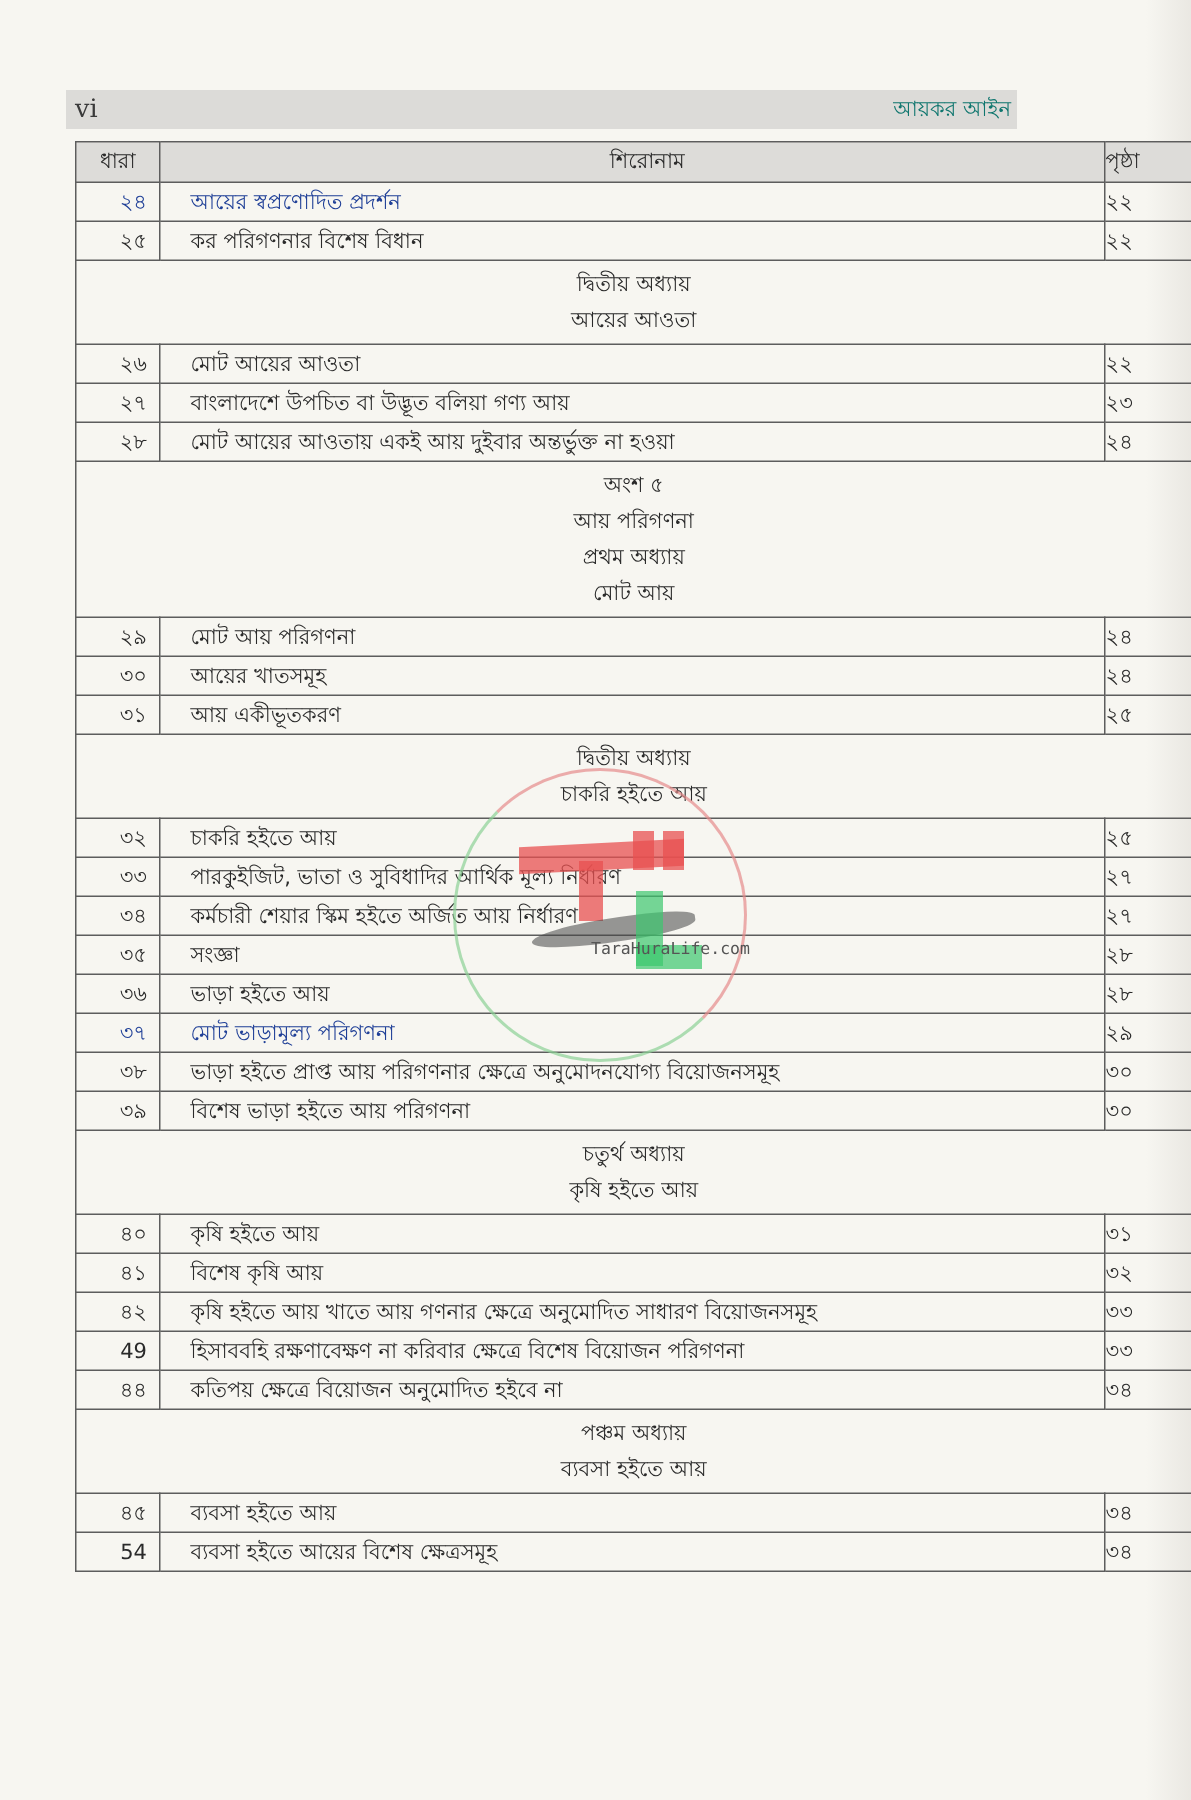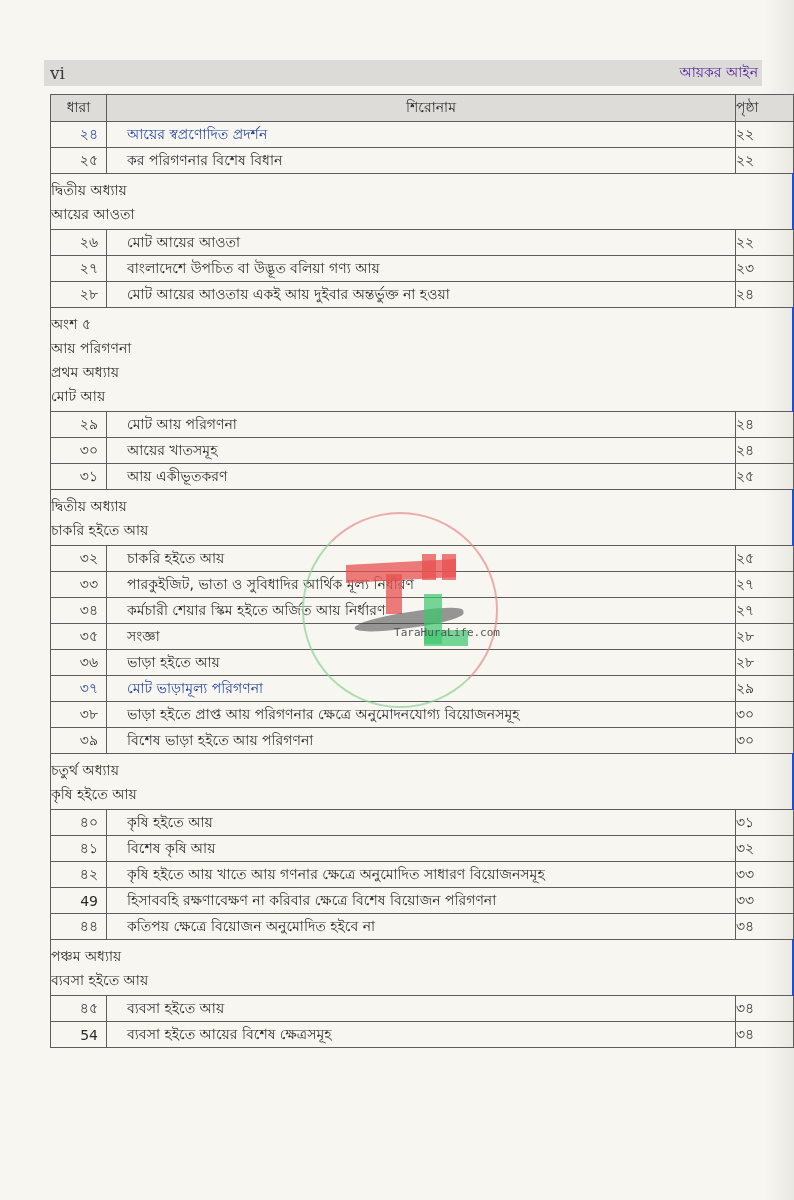--- a/index.html
+++ b/index.html
@@ -8,30 +8,30 @@
       background: #f7f6f1;
       font-family: "DejaVu Sans", sans-serif;
       color: #2a2a2a;
       position: relative;
     }
     .page-shade-right {
       position: absolute; top: 0; right: 0; width: 30px; height: 1200px;
       background: linear-gradient(to right, rgba(240,238,232,0) 0%, rgba(228,226,220,0.7) 100%);
     }
     .running-head {
-      position: absolute; left: 44px; top: 60px; width: 718px; height: 26px;
+      position: absolute; left: 44px; top: 60px; width: 634px; height: 26px;
       background: #dcdbd8;
       display: flex; justify-content: space-between; align-items: center;
       padding: 0 4px 0 6px;
     }
     .running-head .folio {
       font-family: "DejaVu Serif", serif; font-size: 17px; color: #3a3a3a;
     }
     .running-head .book-title {
-      font-size: 14px; color: #4c1d95;
+      font-size: 14px; color: #0f766e;
     }
     .toc {
       position: absolute; left: 50px; top: 94px; width: 745px;
       border-collapse: collapse;
       font-size: 14px;
     }
     .toc td, .toc th {
       border: 1px solid #5d5d5d;
       height: 26px;
       vertical-align: middle;
@@ -42,23 +42,24 @@
       font-size: 14px;
       height: 27px;
     }
     .col-sec { width: 56px; text-align: right; padding-right: 8px; }
     .col-title { text-align: left; padding-left: 20px; }
     .col-page { width: 58px; text-align: left; }
     th.col-title { text-align: center; }
     th.col-sec { text-align: center; padding-right: 0; }
     .toc tr.blue td.col-title, .toc tr.blue td.col-sec { color: #1f3f97; }
     .toc td.heading-cell {
+      text-align: center;
       padding: 4px 0 3px;
       line-height: 24px;
-      border-right: 3px solid #1d4ed8;
+      border-right: 1px solid #1d4ed8;
     }
     .toc td.heading-cell div { height: 24px; }
     .watermark {
       position: absolute; left: 302px; top: 512px; width: 196px; height: 196px;
       border-radius: 50%;
       border: 2px solid rgba(230,140,140,0.7);
       border-left-color: rgba(140,210,150,0.7);
       border-bottom-color: rgba(140,210,150,0.7);
       pointer-events: none;
     }

